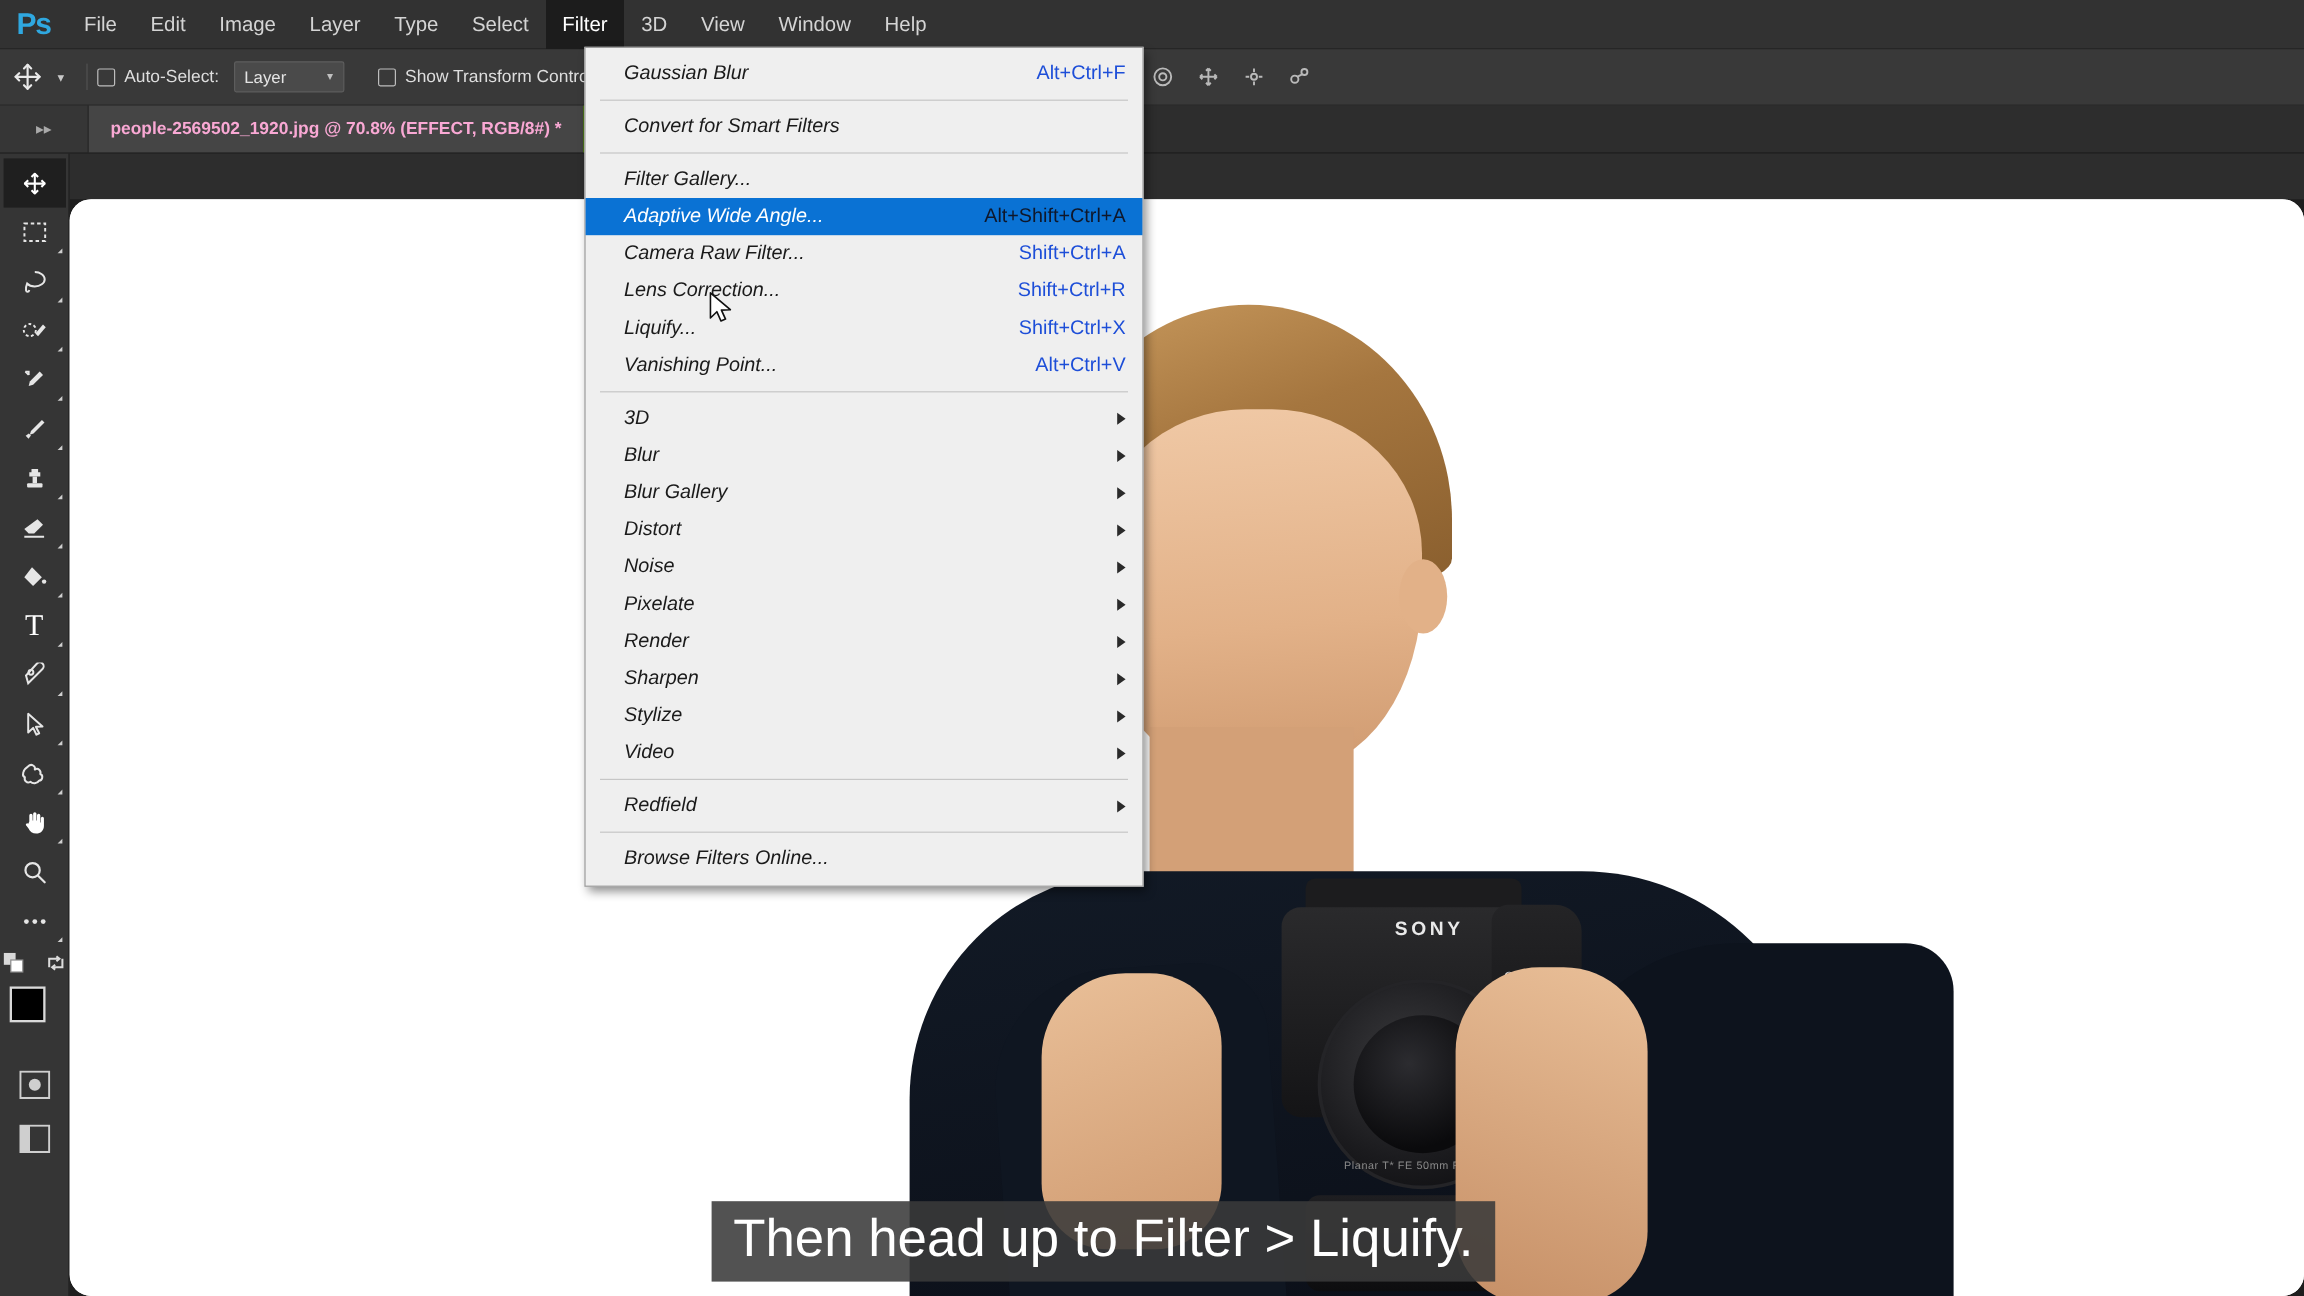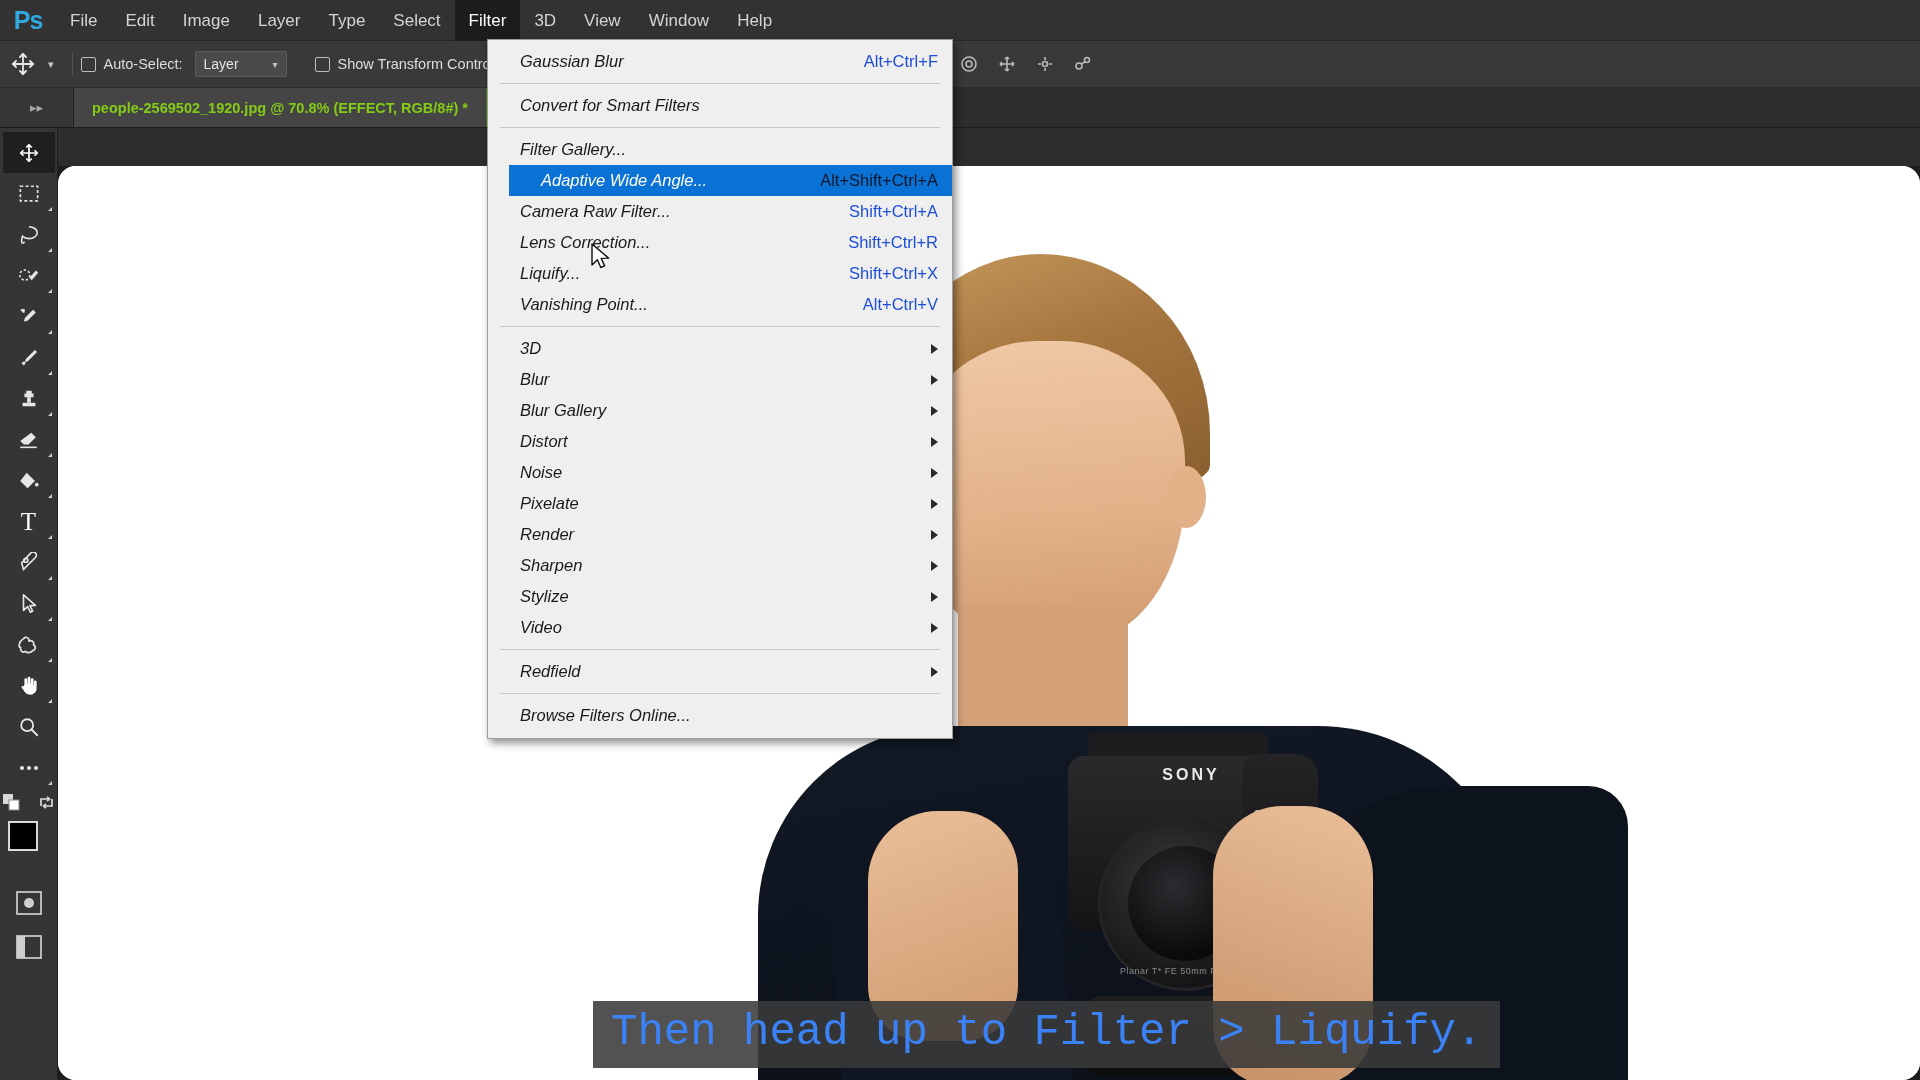--- a/index.html
+++ b/index.html
@@ -69,21 +69,21 @@
     background: #2d2d2d; display: flex; align-items: stretch;
     border-bottom: 1px solid #1c1c1c;
   }
   .tabbar-collapse {
     width: 74px; background: #363636; color: #a9a9a9; font-size: 13px;
     display: flex; align-items: center; justify-content: center;
     border-right: 1px solid #232323;
   }
   .doc-tab {
     display: flex; align-items: center; padding: 0 18px;
-    background: #454545; color: #84cc16; font-size: 14.5px; font-weight: bold;
+    background: #454545; color: #f9a8d4; font-size: 14.5px; font-weight: bold;
     border-right: 4px solid #4d7c0f; white-space: nowrap;
   }
 
   
   .toolbar {
     position: absolute; top: 128px; left: 0; width: 58px; bottom: 0;
     background: #353535; border-right: 1px solid #1f1f1f;
     display: flex; flex-direction: column; align-items: center; padding-top: 4px;
   }
   .tool {
@@ -229,39 +229,39 @@
     z-index: 60;
     padding: 6px 0 7px 0;
     font-size: 16.5px; color: #1a1a1a;
   }
   .mi {
     height: 31px; display: flex; align-items: center;
     padding: 0 14px 0 32px; position: relative; white-space: nowrap;
   }
   .mi .lbl { flex: 0 0 auto; font-style: italic; }
   .mi .sc { margin-left: auto; padding-left: 30px; color: #1d4ed8; }
-  .mi.hl { background: #0a72d4; color: #ffffff; margin-left: 21px; }
+  .mi.hl { background: #0a72d4; color: #ffffff; }
   .mi.hl .sc { color: #0f172a; }
   .mi .arrow {
     margin-left: auto; width: 0; height: 0;
     border-top: 5px solid transparent; border-bottom: 5px solid transparent;
     border-left: 7px solid #2a2a2a;
   }
   .msep { height: 1px; background: #c6c6c6; margin: 6px 12px 6px 12px; }
 
   
   .cursor { position: absolute; left: 591px; top: 243px; z-index: 90; }
 
   
   .caption {
     position: absolute; left: 593px; bottom: 12px;
     background: rgba(58,58,58,0.88);
-    color: #3b82f6; font-size: 44px; line-height: 1.16;
+    color: #ffffff; font-size: 44px; line-height: 1.16;
     padding: 6px 18px 10px 18px; white-space: nowrap;
-    font-family: Liberation Mono, monospace;
+    font-family: Liberation Sans, sans-serif;
     z-index: 70;
   }
 </style>
 </head>
 <body>
 
 <div id="app">
 
   <div class="menubar">
     <div class="ps-logo">Ps</div>

